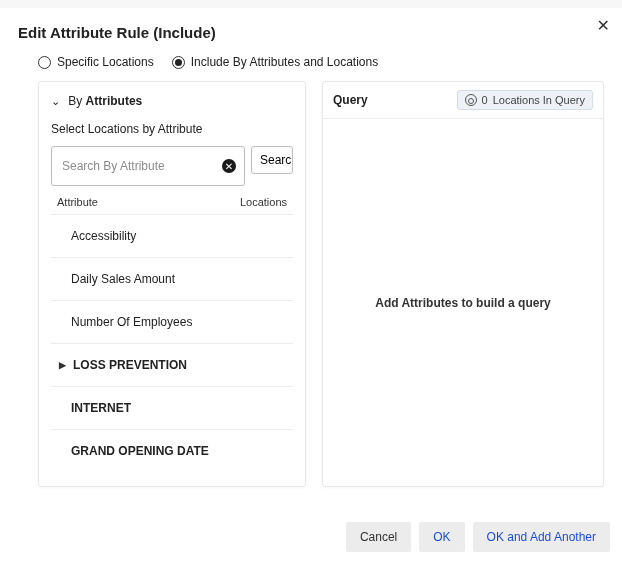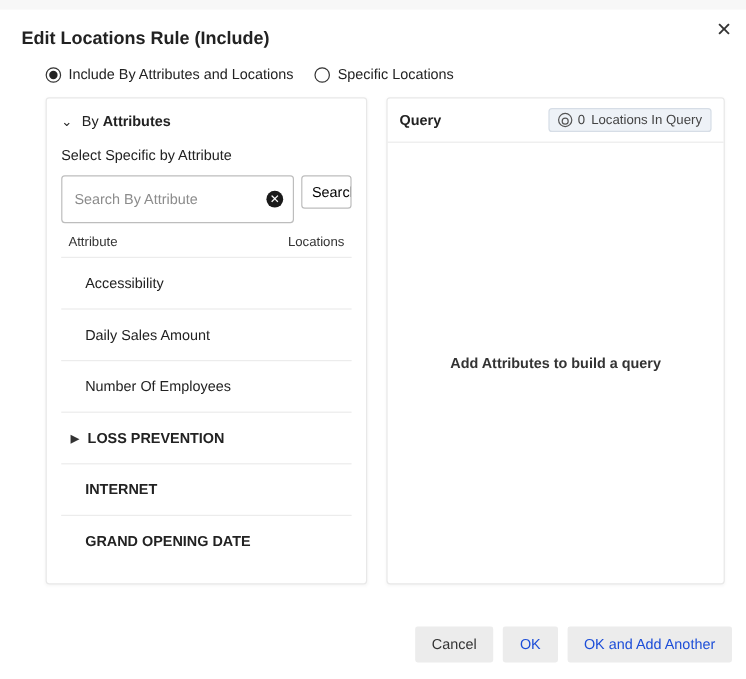--- a/index.html
+++ b/index.html
@@ -246,45 +246,45 @@
     text-align: center;
   }
 </style>
 </head>
 <body>
 
 <div class="dialog">
 
   <div class="close-btn">✕</div>
 
-  <div class="title">Edit Locations Rule (Include)</div>
+  <div class="title">Edit Attribute Rule (Include)</div>
 
   <div class="radio-row">
+    <div class="radio-item">
+      <span class="radio-circle"></span>
+      <span>Specific Locations</span>
+    </div>
     <div class="radio-item">
       <span class="radio-circle checked"></span>
       <span>Include By Attributes and Locations</span>
-    </div>
-    <div class="radio-item">
-      <span class="radio-circle"></span>
-      <span>Specific Locations</span>
     </div>
   </div>
 
   <div class="panels">
 
     <div class="panel panel-left">
       <div class="section-header">
         <span class="chevron">⌄</span>
         <span class="label">
           <span>By</span>
           <b>Attributes</b>
         </span>
       </div>
 
-      <div class="subtitle">Select Specific by Attribute</div>
+      <div class="subtitle">Select Locations by Attribute</div>
 
       <div class="search-row">
         <div class="search-box">
           <input type="text" placeholder="Search By Attribute" style="">
           <span class="clear-icon">✕</span>
         </div>
         <button class="search-btn">Search</button>
       </div>
 
       <div class="col-headers">

